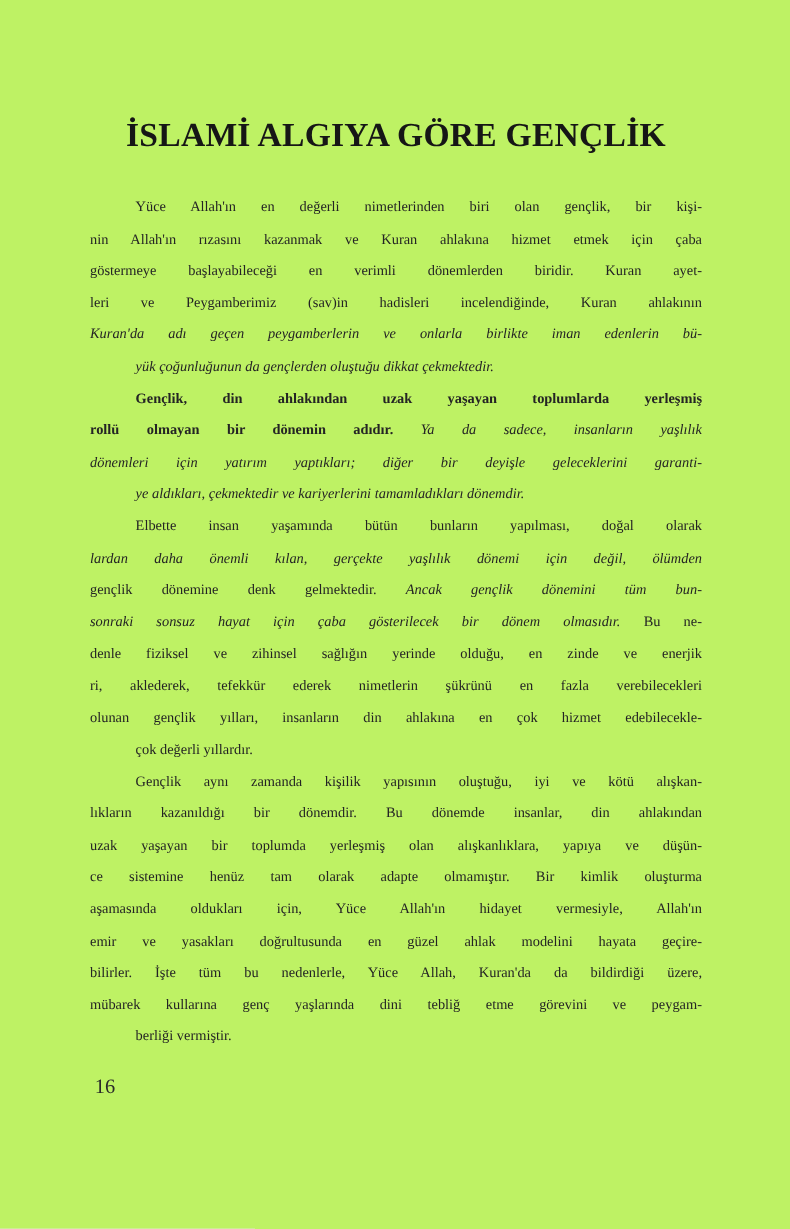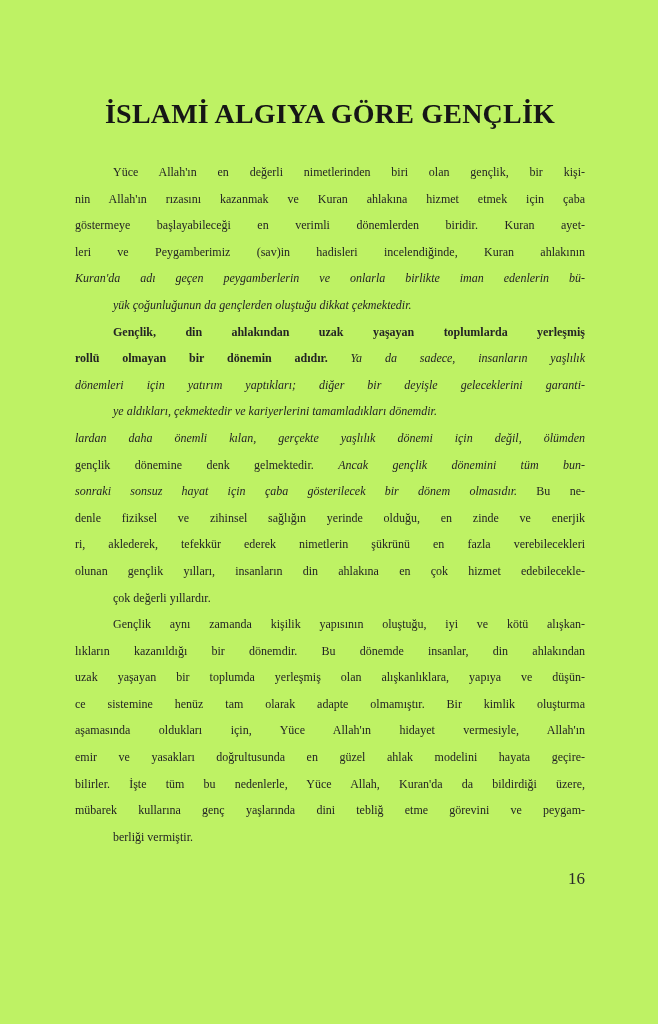--- a/index.html
+++ b/index.html
@@ -38,40 +38,41 @@
   .line.indent{text-indent:38px;}
   .rn{font-style:normal;font-weight:normal;}
   .rb{font-weight:bold;font-style:normal;}
   .ri{font-style:italic;font-weight:normal;}
   .footer{
     margin-top:16px;
     padding-left:4px;
     font-size:17px;
     line-height:26.6px;
     color:#2a2a2a;
-    text-align:right;
+    text-align:left;
   }
 </style>
 </head>
 <body>
 
 <div class="page">
   <div class="content">
     <h1 class="title">İSLAMİ ALGIYA GÖRE GENÇLİK</h1>
     <div class="bodytext">
         <div class="line indent"><span class="rn">Yüce Allah'ın en değerli nimetlerinden biri olan gençlik, bir kişi-</span></div>
         <div class="line"><span class="rn">nin Allah'ın rızasını kazanmak ve Kuran ahlakına hizmet etmek için çaba</span></div>
         <div class="line"><span class="rn">göstermeye başlayabileceği en verimli dönemlerden biridir. Kuran ayet-</span></div>
         <div class="line"><span class="rn">leri ve Peygamberimiz (sav)in hadisleri incelendiğinde, Kuran ahlakının</span></div>
         <div class="line"><span class="ri">Kuran'da adı geçen peygamberlerin ve onlarla birlikte iman edenlerin bü-</span></div>
         <div class="line last"><span class="ri">yük çoğunluğunun da gençlerden oluştuğu dikkat çekmektedir.</span></div>
         <div class="line indent"><span class="rb">Gençlik, din ahlakından uzak yaşayan toplumlarda yerleşmiş</span></div>
         <div class="line"><span class="rb">rollü olmayan bir dönemin adıdır. </span><span class="ri">Ya da sadece, insanların yaşlılık</span></div>
         <div class="line"><span class="ri">dönemleri için yatırım yaptıkları; diğer bir deyişle geleceklerini garanti-</span></div>
         <div class="line last"><span class="ri">ye aldıkları, çekmektedir ve kariyerlerini tamamladıkları dönemdir.</span></div>
+        <div class="line indent"><span class="rn">Elbette insan yaşamında bütün bunların yapılması, doğal olarak</span></div>
         <div class="line"><span class="ri">lardan daha önemli kılan, gerçekte yaşlılık dönemi için değil, ölümden</span></div>
         <div class="line"><span class="rn">gençlik dönemine denk gelmektedir. </span><span class="ri">Ancak gençlik dönemini tüm bun-</span></div>
         <div class="line"><span class="ri">sonraki sonsuz hayat için çaba gösterilecek bir dönem olmasıdır.</span><span class="rn"> Bu ne-</span></div>
         <div class="line"><span class="rn">denle fiziksel ve zihinsel sağlığın yerinde olduğu, en zinde ve enerjik</span></div>
         <div class="line"><span class="rn">ri, aklederek, tefekkür ederek nimetlerin şükrünü en fazla verebilecekleri</span></div>
         <div class="line"><span class="rn">olunan gençlik yılları, insanların din ahlakına en çok hizmet edebilecekle-</span></div>
         <div class="line last"><span class="rn">çok değerli yıllardır.</span></div>
         <div class="line indent"><span class="rn">Gençlik aynı zamanda kişilik yapısının oluştuğu, iyi ve kötü alışkan-</span></div>
         <div class="line"><span class="rn">lıkların kazanıldığı bir dönemdir. Bu dönemde insanlar, din ahlakından</span></div>
         <div class="line"><span class="rn">uzak yaşayan bir toplumda yerleşmiş olan alışkanlıklara, yapıya ve düşün-</span></div>

